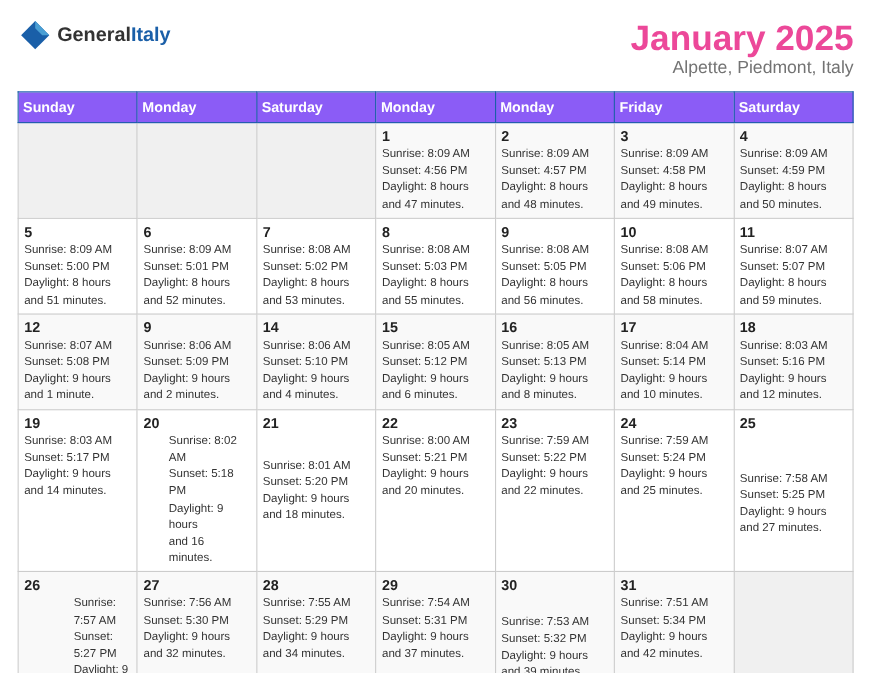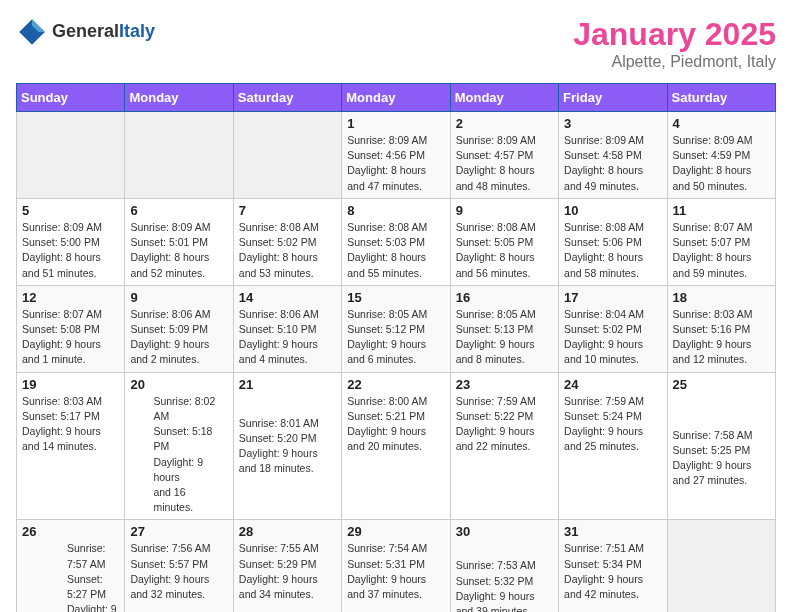--- a/index.html
+++ b/index.html
@@ -232,21 +232,21 @@
         <td>
           <div class="day-number">16</div>
           <div class="day-info" style="white-space: pre-line;">Sunrise: 8:05 AM
 Sunset: 5:13 PM
 Daylight: 9 hours
 and 8 minutes.</div>
         </td>
         <td>
           <div class="day-number">17</div>
           <div class="day-info" style="white-space: pre-line;">Sunrise: 8:04 AM
-Sunset: 5:02 PM
+Sunset: 5:14 PM
 Daylight: 9 hours
 and 10 minutes.</div>
         </td>
         <td>
           <div class="day-number">18</div>
           <div class="day-info" style="white-space: pre-line;">Sunrise: 8:03 AM
 Sunset: 5:16 PM
 Daylight: 9 hours
 and 12 minutes.</div>
         </td>
@@ -306,21 +306,21 @@
         <td>
           <div class="day-number">26</div>
           <div class="day-info" style="white-space: pre-line; margin-left: 45px;">Sunrise: 7:57 AM
 Sunset: 5:27 PM
 Daylight: 9 hours
 and 29 minutes.</div>
         </td>
         <td>
           <div class="day-number">27</div>
           <div class="day-info" style="white-space: pre-line;">Sunrise: 7:56 AM
-Sunset: 5:57 PM
+Sunset: 5:30 PM
 Daylight: 9 hours
 and 32 minutes.</div>
         </td>
         <td>
           <div class="day-number">28</div>
           <div class="day-info" style="white-space: pre-line;">Sunrise: 7:55 AM
 Sunset: 5:29 PM
 Daylight: 9 hours
 and 34 minutes.</div>
         </td>

